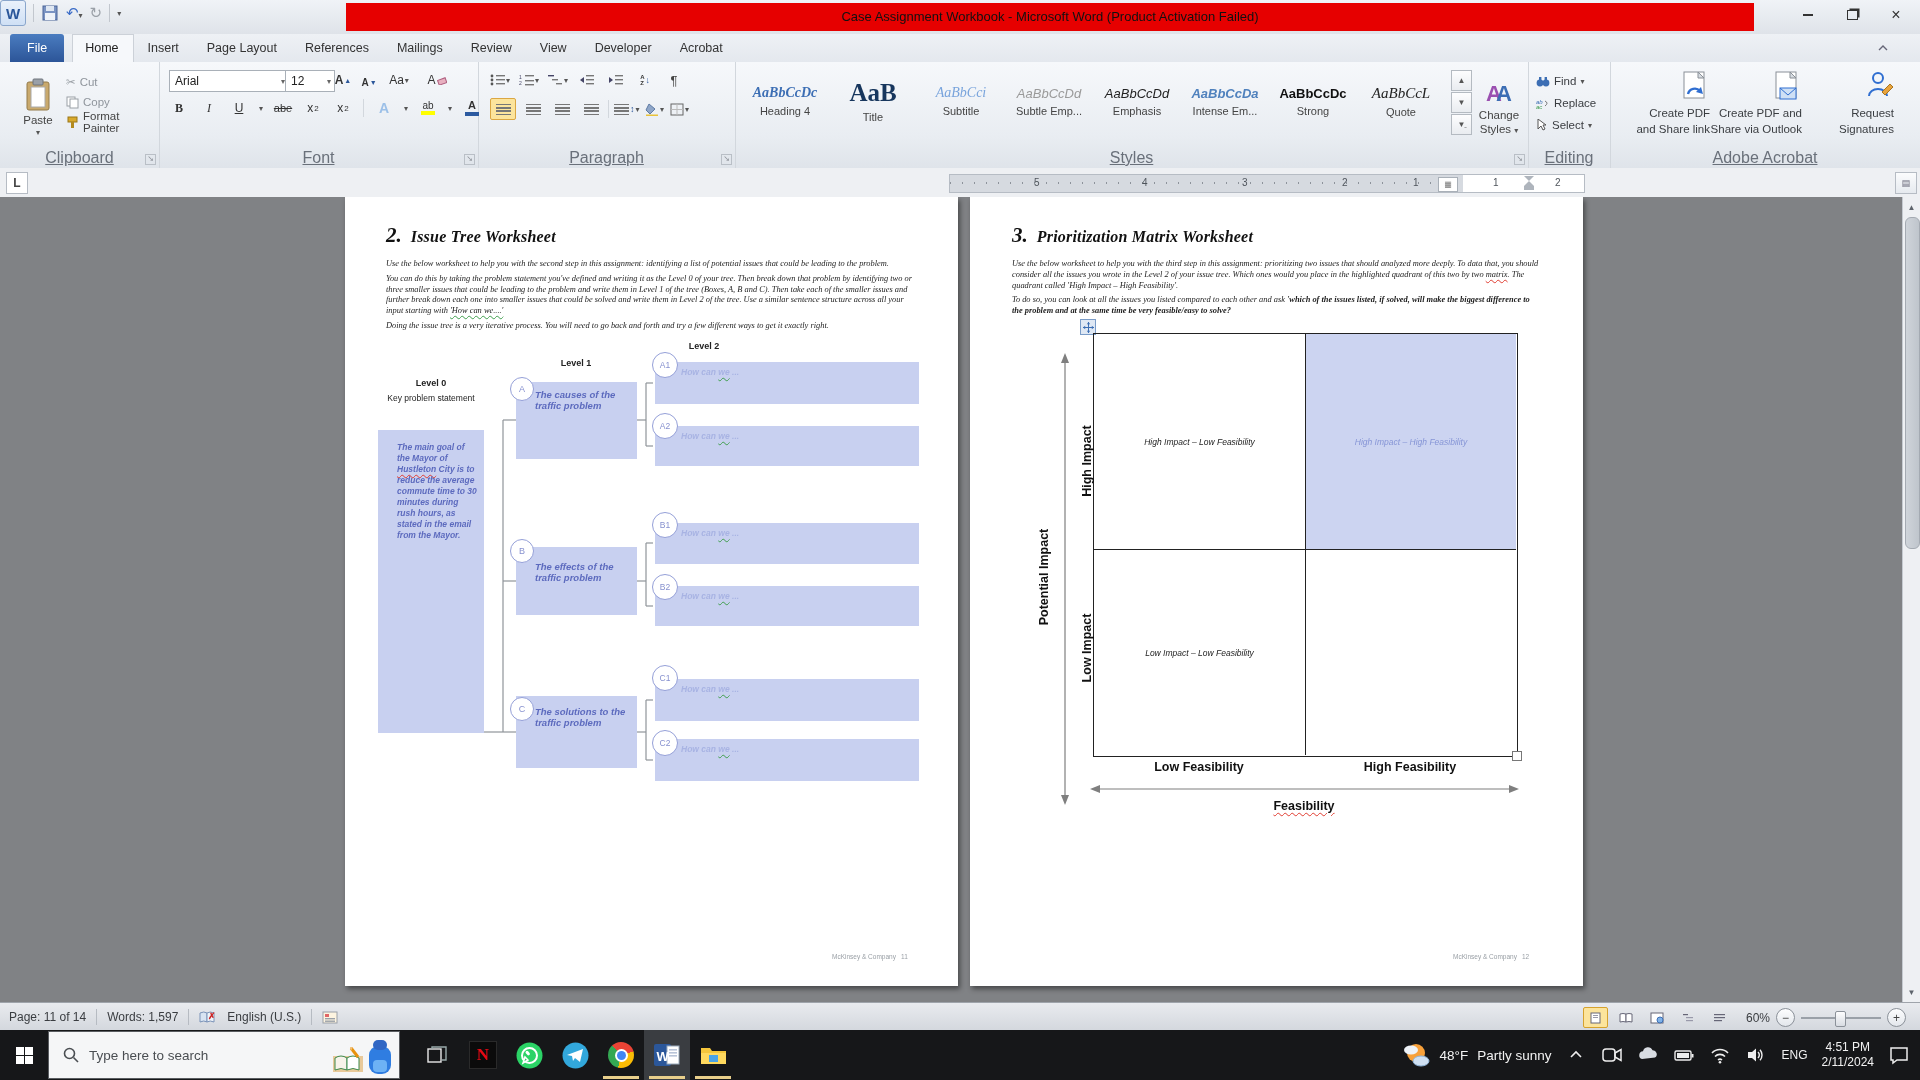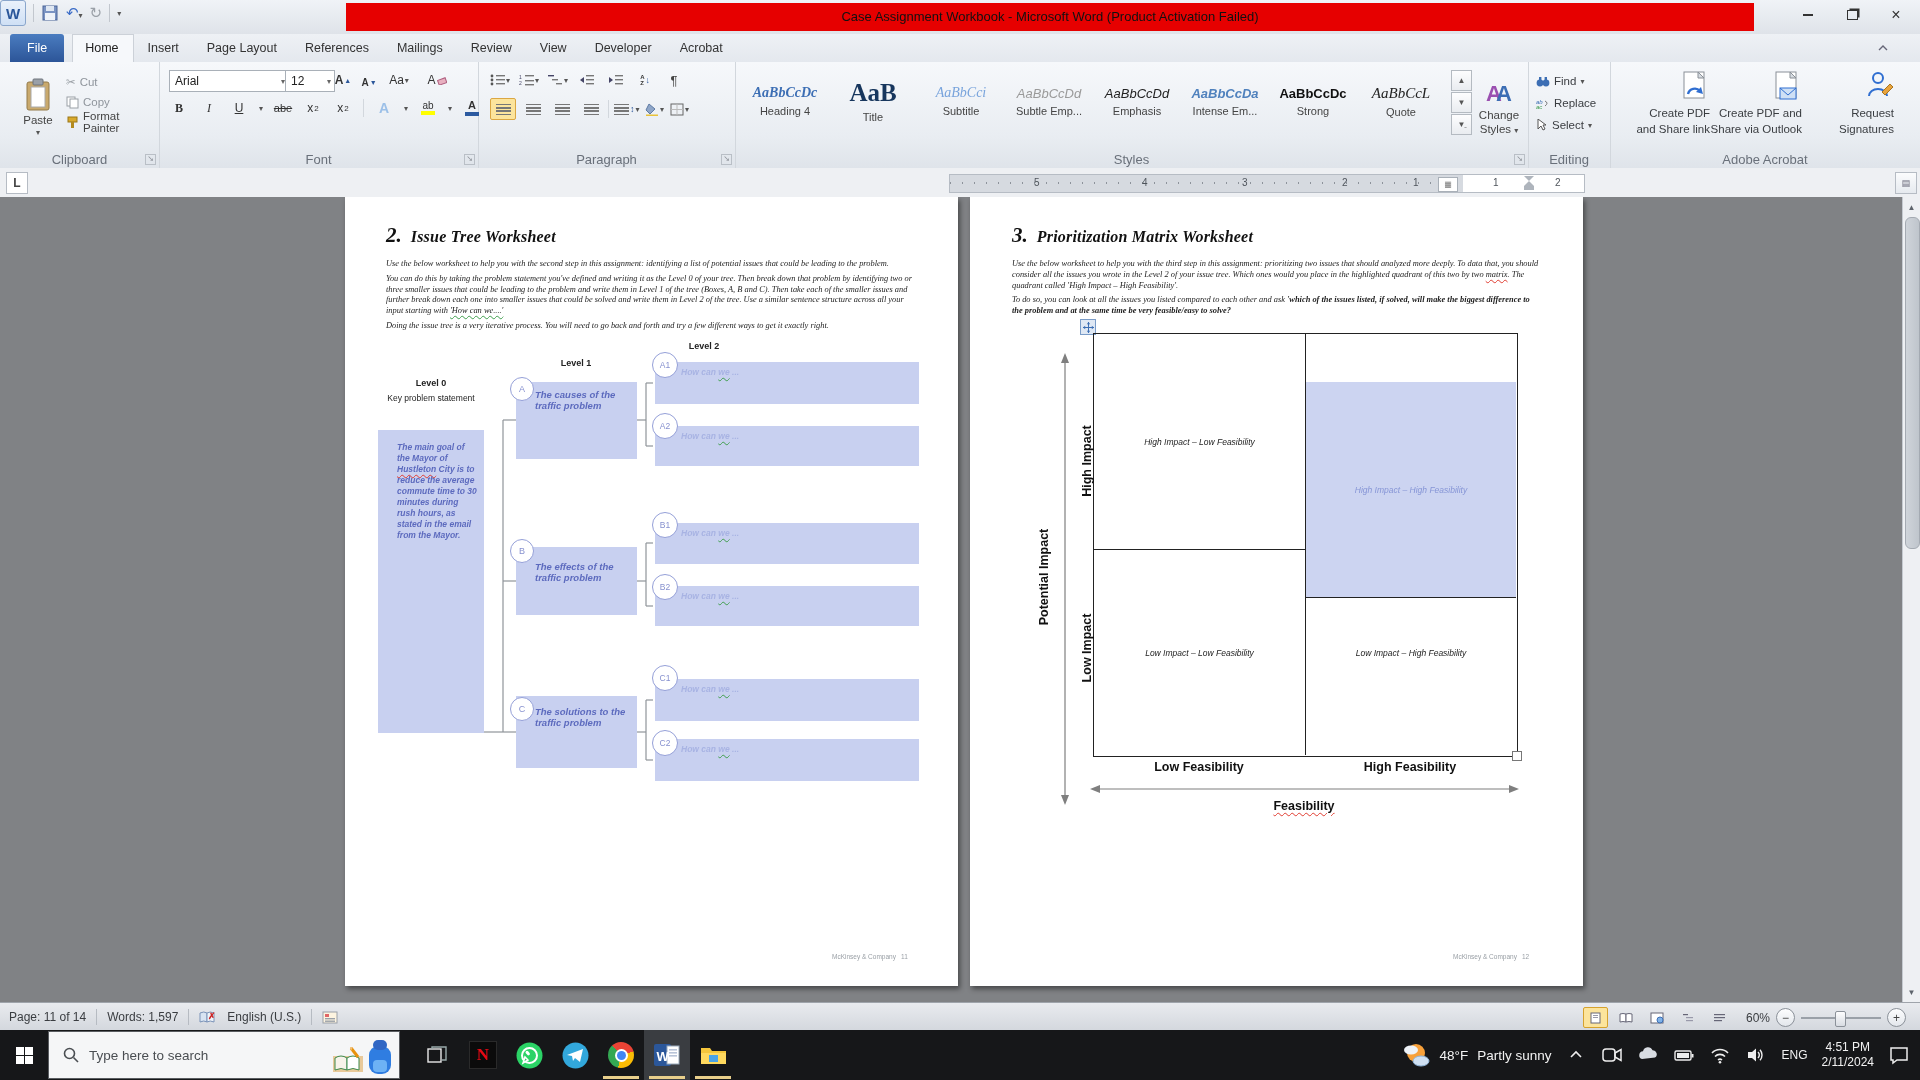--- a/index.html
+++ b/index.html
@@ -20,21 +20,21 @@
   .mini-arrow{font-size:8px;color:#555;}
   
   .tabrow{left:0;top:34px;width:1920px;height:28px;background:linear-gradient(#eef1f5,#e4e8ee);}
   .tabs{display:flex;height:28px;padding-left:10px;}
   .tab{padding:0 14px;font-size:12.5px;color:#333;line-height:28px;}
   .tab.file{background:linear-gradient(#4a7cc0,#2c5598);color:#fff;border-radius:3px 3px 0 0;margin-right:8px;padding:0 17px;}
   .tab.active{background:#f6f8fb;border:1px solid #ccd1d8;border-bottom:none;color:#222;line-height:26px;padding-left:12px;}
   
   .ribbon{left:0;top:62px;width:1920px;height:106px;background:linear-gradient(#f6f8fb,#e9edf2 70%,#dfe4ea);border-bottom:1px solid #bfc5cc;}
   .group{position:absolute;top:0;height:106px;border-right:1px solid #d2d7dd;}
-  .grplabel{position:absolute;bottom:1px;left:0;right:0;text-align:center;font-size:13px;color:#69707a;}
+  .grplabel{position:absolute;bottom:1px;left:0;right:0;text-align:center;font-size:16px;color:#69707a;text-decoration:underline;}
   .launcher{position:absolute;bottom:3px;right:3px;font-size:8px;color:#8b9097;border:1px solid #b9bfc6;width:9px;height:9px;line-height:8px;text-align:center;}
   .bigbtn{display:flex;flex-direction:column;align-items:center;justify-content:center;gap:2px;font-size:11.5px;color:#444;}
   .smallrow{display:flex;align-items:center;gap:4px;font-size:11.5px;color:#8f959c;height:20px;}
   .combo{height:20px;background:#fff;border:1px solid #a9b0b8;display:flex;align-items:center;justify-content:space-between;
     font-size:12px;color:#222;padding:0 3px 0 5px;}
   .combo .da{font-size:8px;color:#666;}
   .fbtn{height:20px;min-width:20px;display:flex;align-items:center;justify-content:center;font-size:12px;color:#333;gap:1px;}
   .da{font-size:8px;color:#555;}
   .lines{width:15px;height:11px;background:repeating-linear-gradient(#777 0 1.4px,transparent 1.4px 3.2px);}
   .alignbtn{width:24px;height:20px;}
@@ -86,21 +86,21 @@
   .l0text{padding:12px 6px 0 19px;font-size:8.5px;line-height:11px;font-weight:bold;font-style:italic;color:#5c6abe;}
   .nodetext{position:absolute;font-size:9.5px;line-height:11px;font-weight:bold;font-style:italic;color:#5c6abe;}
   .circle{position:absolute;background:#fff;border:1px solid #95a0d8;border-radius:50%;color:#8791cf;display:flex;align-items:center;justify-content:center;}
   .ncirc{width:22px;height:22px;font-size:9px;}
   .lcirc{width:24px;height:24px;font-size:8.5px;}
   .leaftext{position:absolute;font-size:8.5px;font-weight:bold;font-style:italic;color:#a8b3e3;}
   .pgfooter{position:absolute;font-size:6.5px;color:#9aa0a6;}
   
   .mtable{position:absolute;left:123px;top:136px;width:423px;height:422px;border:1px solid #222;}
   .mcell{position:absolute;display:flex;align-items:center;justify-content:center;font-size:8.5px;font-style:italic;color:#1c1c1c;}
-  .mcell.hl{background:#ccd4f1;color:#8695d6;margin-top:48px;}
+  .mcell.hl{background:#ccd4f1;color:#8695d6;}
   .axis-v{position:absolute;transform:rotate(-90deg);font-weight:bold;font-size:12.5px;color:#111;width:110px;text-align:center;}
   .axis-b{position:absolute;font-weight:bold;font-size:12.5px;color:#111;text-align:center;}
   .movehandle{position:absolute;left:110px;top:122px;width:14px;height:14px;background:#dfe8f4;border:1px solid #7a9cc8;}
   .rszhandle{position:absolute;left:542px;top:554px;width:8px;height:8px;background:#fff;border:1px solid #777;}
   
   .statusbar{left:0;top:1002px;width:1920px;height:28px;background:linear-gradient(#e9ebef,#d3d7dd);border-top:1px solid #9fa4ab;}
   .st-left{display:flex;align-items:center;height:28px;padding-left:9px;gap:10px;font-size:12px;color:#3a3d41;}
   .st-sep{width:1px;height:16px;background:#b6bbc2;}
   .viewbtn{width:23px;height:19px;border:1px solid transparent;}
   .viewbtn.active{background:#fce49c;border:1px solid #d6a22e;border-radius:2px;}
@@ -616,23 +616,20 @@
       <div class="mtable">
         <div class="mcell" style="left:0;top:0;width:211px;height:215px;border-right:1px solid #222;border-bottom:1px solid #222">
             <span>High Impact – Low Feasibility</span>
           </div>
         <div class="mcell hl" style="left:212px;top:0;width:210px;height:215px;border-bottom:1px solid #222">
             <span>High Impact – High Feasibility</span>
           </div>
         <div class="mcell" style="left:0;top:216px;width:211px;height:205px;border-right:1px solid #222">
             <span>Low Impact – Low Feasibility</span>
           </div>
-        <div class="mcell" style="left:212px;top:216px;width:210px;height:205px">
-            <span>Low Impact – High Feasibility</span>
-          </div>
       </div>
       <div class="rszhandle"></div>
 
       <svg class="abs" style="left:0;top:0" width="613" height="789">
         <g stroke="#7f7f7f" stroke-width="1.2">
           <line x1="95" y1="163" x2="95" y2="601"></line>
           <line x1="127" y1="592" x2="542" y2="592"></line>
         </g>
         <g fill="#7f7f7f">
           <polygon points="95,156 91,166 99,166"></polygon>

